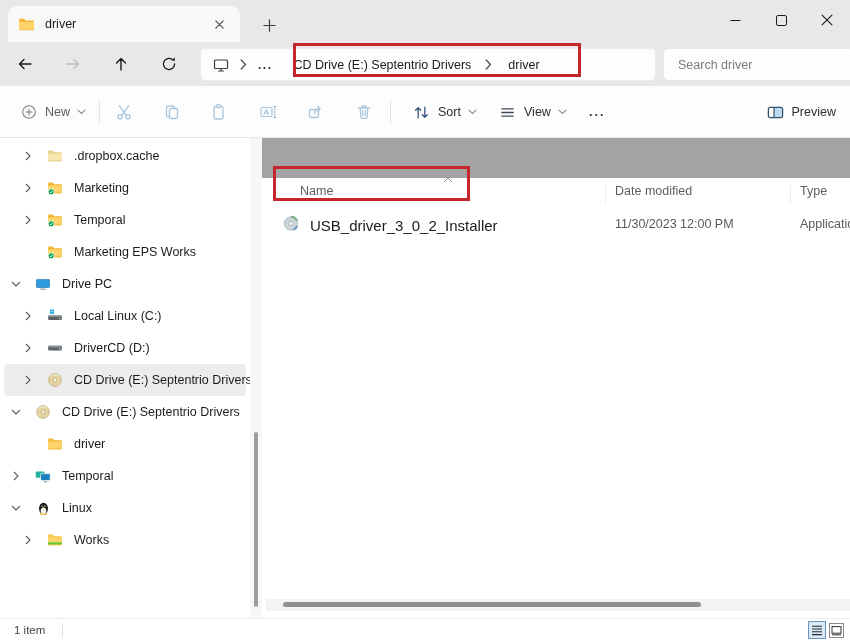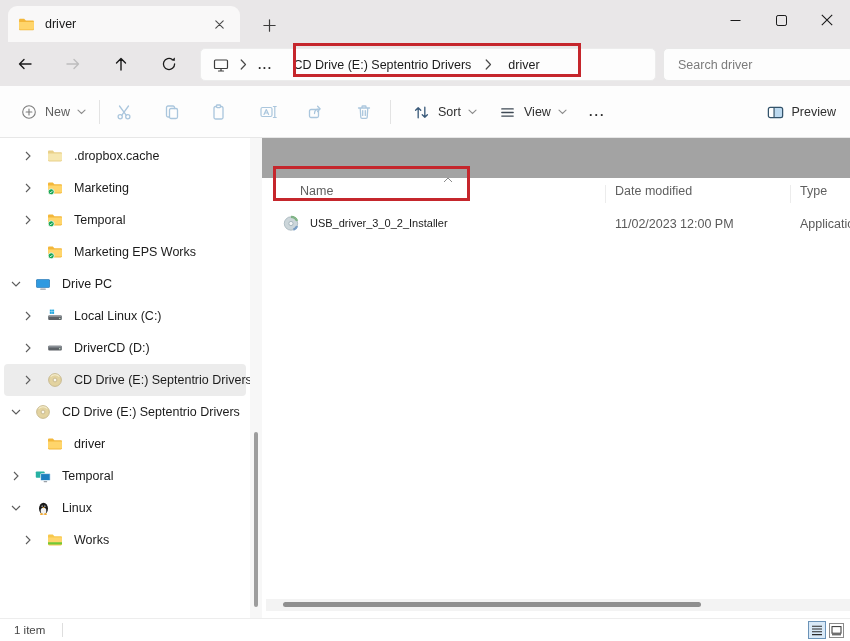--- a/index.html
+++ b/index.html
@@ -56,21 +56,21 @@
   .vscroll-track { position:absolute; left:250px; top:138px; width:12px; bottom:23px; background:#f7f7f7; }
   .vscroll-thumb { position:absolute; left:254px; top:432px; width:4px; height:175px; background:#9d9d9d; border-radius:2px; }
 
   
   .main { position:absolute; left:262px; top:138px; right:0; bottom:23px; background:#fff; overflow:hidden;margin-top:40px; }
   .col-header { position:absolute; top:6px; font-size:12.5px; color:#5f5f5f; white-space:nowrap; }
   .col-div { position:absolute; top:7px; width:1px; height:18px; background:#ececec; }
   .sort-caret { position:absolute; left:181px; top:-1px; display:flex; }
   .file-row { position:absolute; left:0; right:0; top:29px; height:34px; }
   .file-icon { position:absolute; left:21px; top:8px; display:flex; }
-  .file-name { position:absolute; left:48px; top:10px; font-size:11px; color:#1b1b1b; white-space:nowrap; }
+  .file-name { position:absolute; left:48px; top:10px; font-size:15px; color:#1b1b1b; white-space:nowrap; }
   .file-date { position:absolute; left:353px; top:10px; font-size:12.5px; color:#5a5a5a; white-space:nowrap; }
   .file-type { position:absolute; left:538px; top:10px; font-size:12.5px; color:#5a5a5a; white-space:nowrap; }
 
   .hscroll-track { position:absolute; left:266px; right:0; top:599px; height:12px; background:#f3f3f3; }
   .hscroll-thumb { position:absolute; left:283px; top:602px; width:418px; height:5px; background:#8f8f8f; border-radius:3px; }
 
   
   .annot { position:absolute; border:3px solid #c5262c; pointer-events:none; z-index:8; }
   .annot-path { left:293px; top:43px; width:288px; height:34px; }
   .annot-file { left:273px; top:166px; width:197px; height:35px; }
@@ -507,21 +507,21 @@
       <span class="file-icon">
         <svg width="17" height="17" viewBox="0 0 16 16">
             <circle cx="7.5" cy="8" r="6.3" fill="#ccd6da"></circle>
             <path d="M7.5 1.7a6.3 6.3 0 0 1 5.8 3.9" fill="none" stroke="#6db36b" stroke-width="2.1"></path>
             <path d="M13.3 10.5a6.3 6.3 0 0 1-3.5 3.4" fill="none" stroke="#5f8fc6" stroke-width="2.1"></path>
             <circle cx="7.5" cy="8" r="2" fill="#f4f6f7" stroke="#9fb0b8" stroke-width=".8"></circle>
             <circle cx="7.5" cy="8" r="6.3" fill="none" stroke="#9fb0b8" stroke-width=".7"></circle>
           </svg>
       </span>
       <span class="file-name">USB_driver_3_0_2_Installer</span>
-      <span class="file-date">11/02/2023 12:00 PM</span>
+      <span class="file-date">11/30/2023 12:00 PM</span>
       <span class="file-type">Application</span>
     </div>
   </div>
 
   <div class="hscroll-track"></div>
   <div class="hscroll-thumb"></div>
 
   <div class="annot annot-path"></div>
   <div class="annot annot-file"></div>
 

